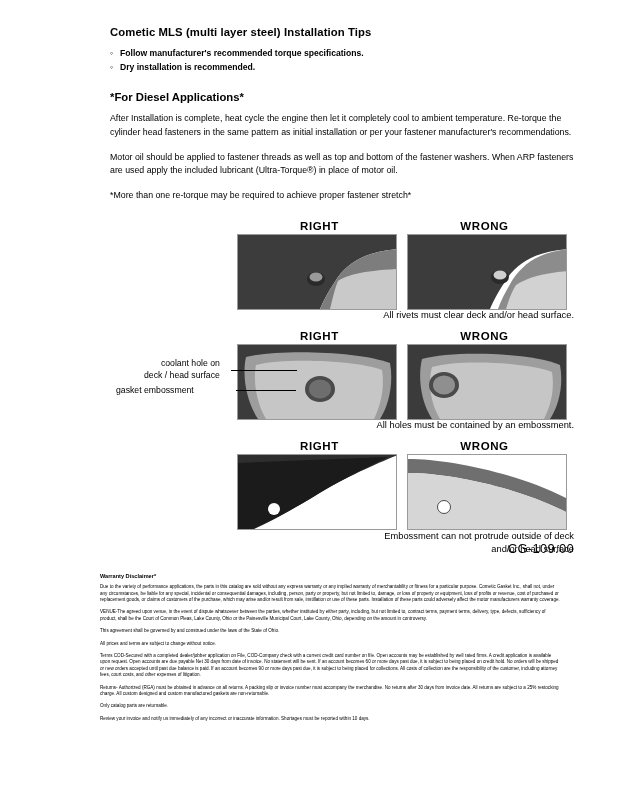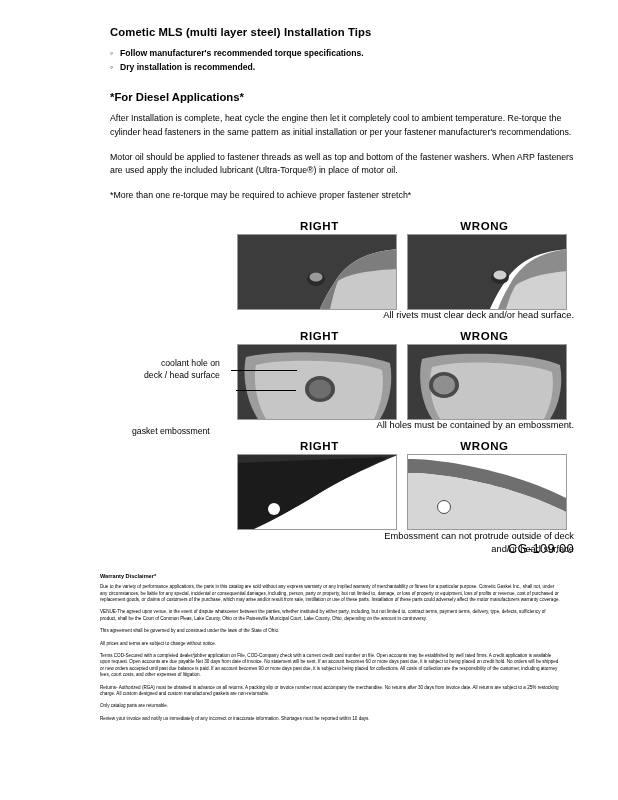--- a/index.html
+++ b/index.html
@@ -246,21 +246,21 @@
             <ellipse cx="36" cy="40" rx="15" ry="13" fill="#4a4a4a"></ellipse>
             <ellipse cx="36" cy="40" rx="11" ry="9.5" fill="#8f8f8f"></ellipse>
           </svg>
         </div>
       </div>
 
       <div class="callout" style="left:100px; top:28px;"><span>coolant hole on
 deck / head surface</span></div>
       <div class="calloutline" style="left:187px; top:40px; width:66px;"></div>
 
-      <div class="callout" style="left:88px; top:55px;margin-top:41px;"><span>gasket embossment</span></div>
+      <div class="callout" style="left:72px; top:55px;"><span>gasket embossment</span></div>
       <div class="calloutline" style="left:192px; top:60px; width:60px;"></div>
 
       <div class="figcaption">All holes must be contained by an embossment.</div>
     </div>
 
     <div class="figrow">
       <div class="fighead">
         <div class="lbl">RIGHT</div>
         <div class="lbl">WRONG</div>
       </div>

